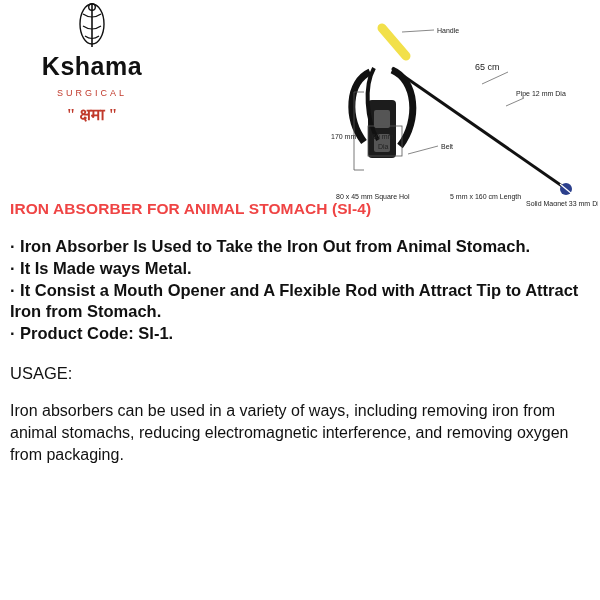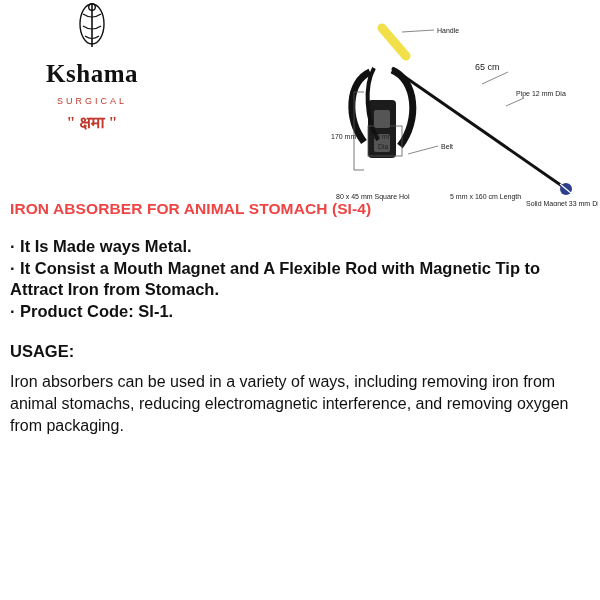--- a/index.html
+++ b/index.html
@@ -31,27 +31,27 @@
     height: 120px;
     text-align: center;
   }
   .logo-mark {
     position: relative;
     width: 46px;
     height: 46px;
     margin: 0 auto 0 auto;
   }
   .logo-name {
-    font-family: Liberation Serif, serif;
+    font-family: Liberation Sans, sans-serif;
     font-weight: bold;
     font-size: 25px;
     letter-spacing: 0.5px;
     color: #111111;
     line-height: 26px;
-    margin-top: 13px;
+    margin-top: 5px;
   }
   .logo-sub {
     font-family: "Liberation Sans", sans-serif;
     font-size: 9px;
     letter-spacing: 3px;
     color: #c0392b;
     margin-top: 9px;
   }
   .logo-hindi {
     font-family: "Liberation Serif", serif;
@@ -95,23 +95,23 @@
     padding: 0;
     list-style: none;
   }
   .bullets li {
     font-weight: bold;
     font-size: 16.5px;
     line-height: 21px;
     margin: 0 0 1px 0;
   }
   .usage-label {
-    font-weight: bold;
+    font-weight: normal;
     font-size: 16.5px;
-    margin: 20px 0 10px 0;
+    margin: 20px 0 17px 0;
   }
   .usage-text {
     font-weight: normal;
     font-size: 16px;
     line-height: 22px;
     margin: 0;
   }
 </style>
 </head>
 <body>
@@ -180,20 +180,21 @@
       <text x="196" y="196" font-family="Liberation Sans, sans-serif" font-size="7" fill="#222">Solid Magnet 33 mm Dia</text>
     </svg>
   </div>
 </div>
 
 <div class="content">
   <div class="product-title">IRON ABSORBER FOR ANIMAL STOMACH (SI-4)</div>
 
 
   <ul class="bullets">
+    <li>· Iron Absorber Is Used to Take the Iron Out from Animal Stomach.</li>
     <li>· It Is Made ways Metal.</li>
-    <li>· It Consist a Mouth Magnet and A Flexible Rod with Magnetic Tip to Attract Iron from Stomach.</li>
+    <li>· It Consist a Mouth Opener and A Flexible Rod with Attract Tip to Attract Iron from Stomach.</li>
     <li>· Product Code: SI-1.</li>
   </ul>
 
   <div class="usage-label">USAGE:</div>
   <p class="usage-text">Iron absorbers can be used in a variety of ways, including removing iron from animal stomachs, reducing electromagnetic interference, and removing oxygen from packaging.</p>
 </div>
 
 </body></html>

